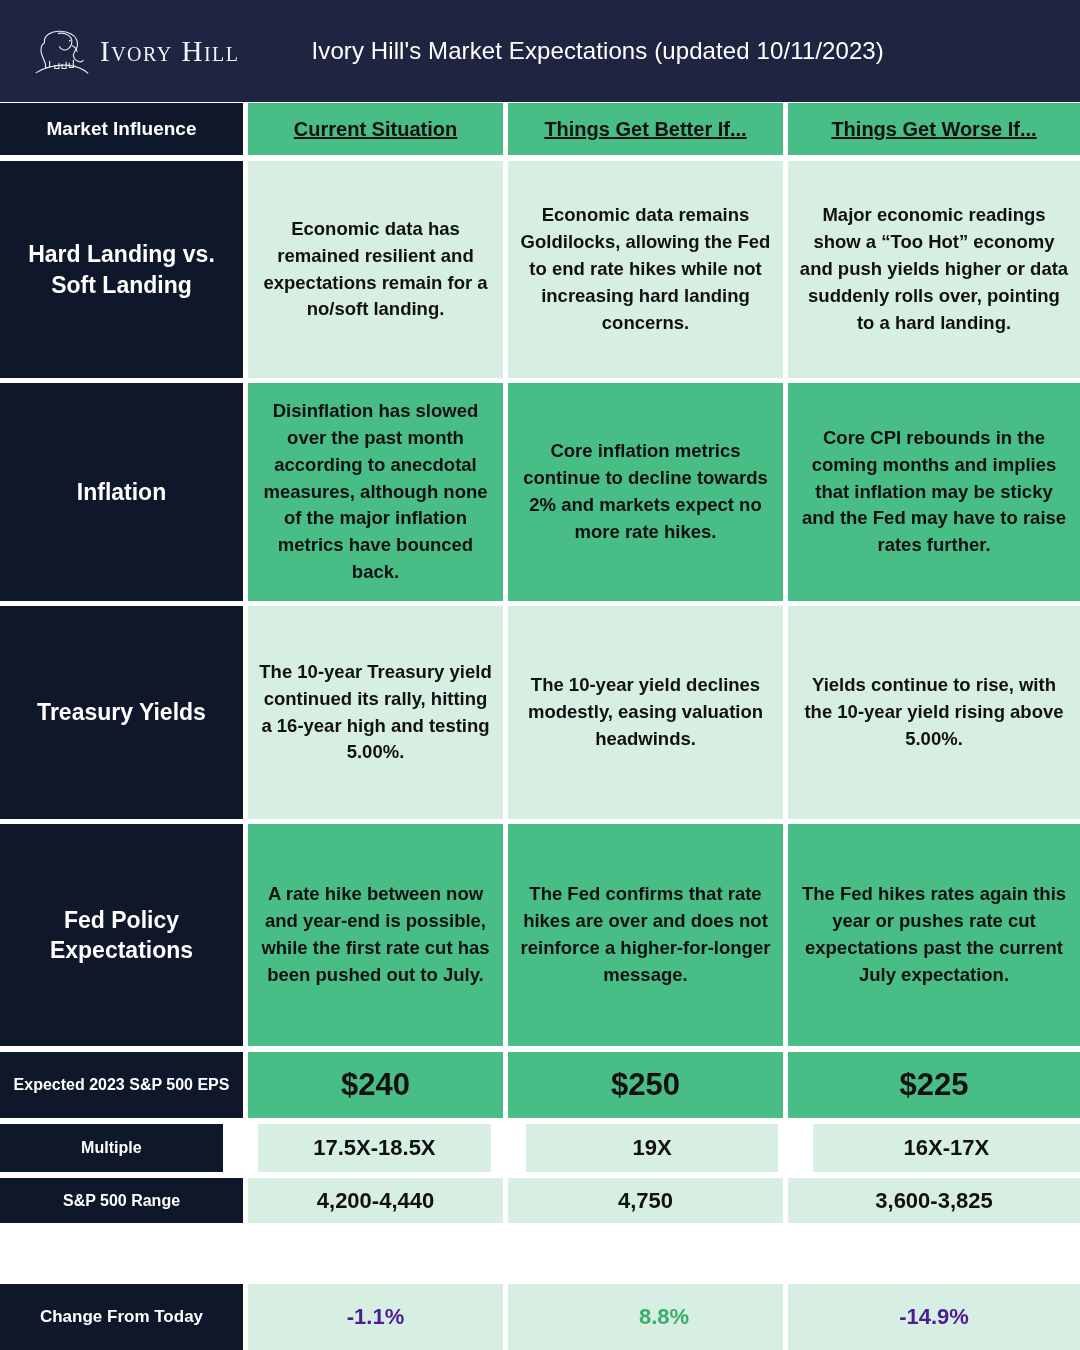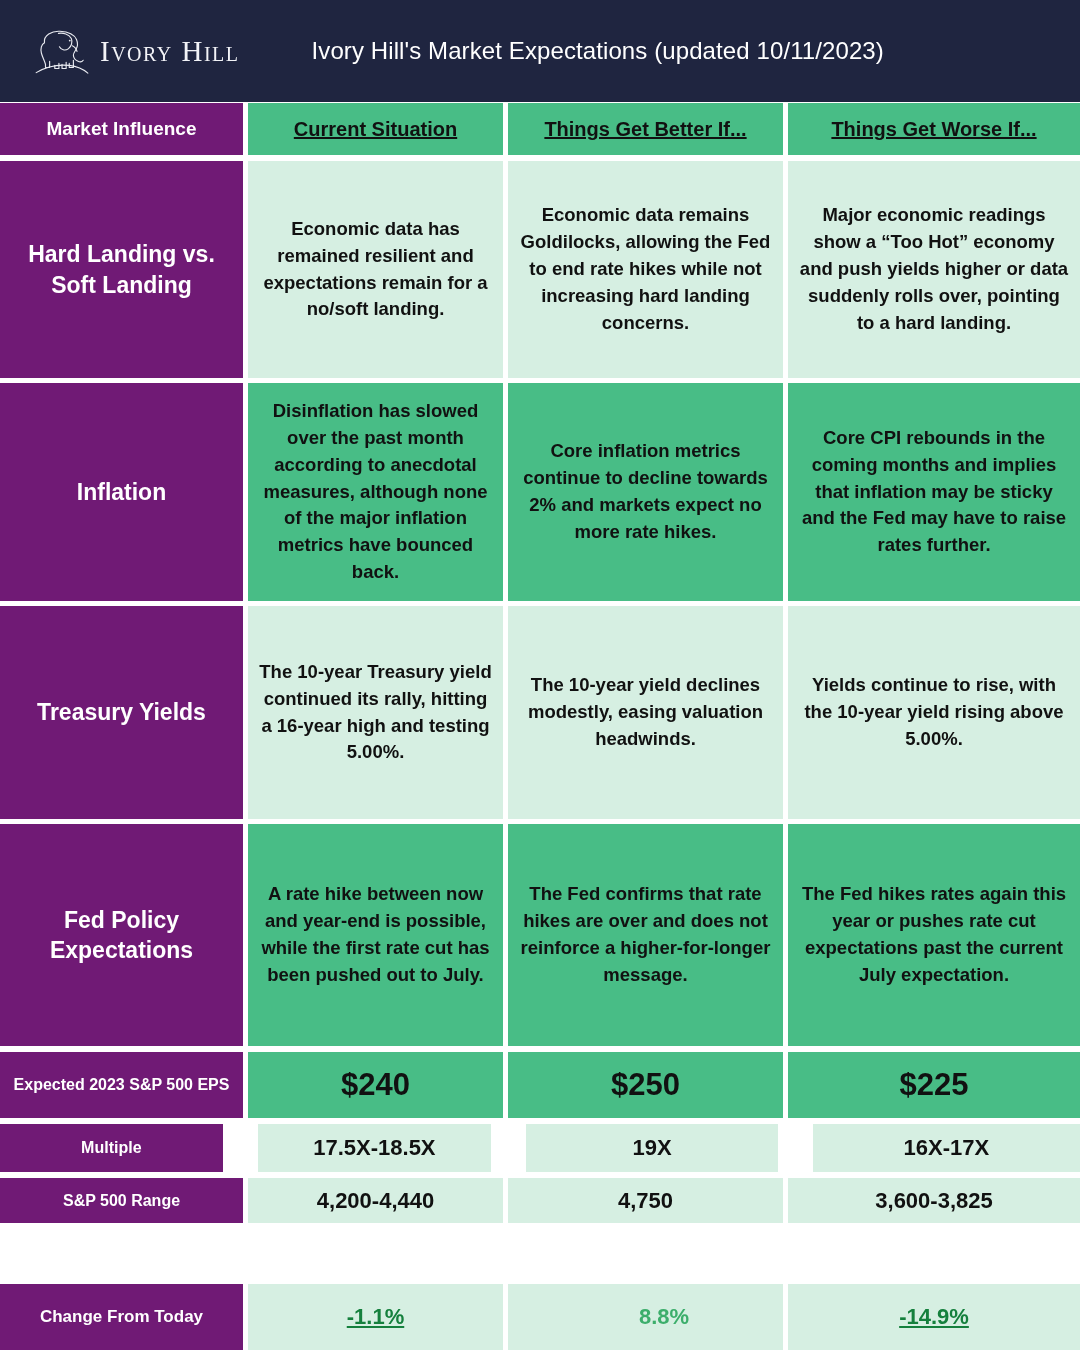--- a/index.html
+++ b/index.html
@@ -72,21 +72,21 @@
   }
   .cell{
     box-sizing:border-box;
     display:flex;align-items:center;justify-content:center;
     text-align:center;
     padding:4px 10px;
     overflow:hidden;
   }
   .c-label{
     width:243px;margin-right:5px;
-    background:#701a75;color:#ffffff;font-weight:bold;
+    background:#0f172a;color:#ffffff;font-weight:bold;
   }
   .c-a{width:255px;margin-right:5px;}
   .c-b{width:275px;margin-right:5px;}
   .c-c{width:292px;}
 
   .bg-green{background:#48bd86;color:#111111;}
   .bg-mint{background:#d6efe2;color:#111111;}
 
   
   .hdr-row{top:0;height:52px;}
@@ -113,21 +113,21 @@
   .row-mult{top:1021px;height:48px;gap:30px;}
   .row-mult .c-a,.row-mult .c-b,.row-mult .c-c{font-size:22px;}
   .row-range{top:1075px;height:45px;}
   .row-range .c-a,.row-range .c-b,.row-range .c-c{font-size:22px;}
   .row-target{top:1183px;height:50px;}
   .row-target .c-a,.row-target .c-b,.row-target .c-c{font-size:22px;}
   .row-change{top:1181px;height:66px;}
   .row-change .c-a,.row-change .c-b,.row-change .c-c{font-size:22px;font-weight:bold;}
   .row-change .c-label{font-size:17px;}
 
-  .neg{color:#15803d;text-decoration:underline;}
+  .neg{color:#4c1d95;}
   .pos{color:#3cae6b;padding-left:47px;}
 </style>
 </head>
 <body>
 
 <div class="page">
 
   <div class="header">
     <div class="logo-wrap">
       <span class="logo-mark">

